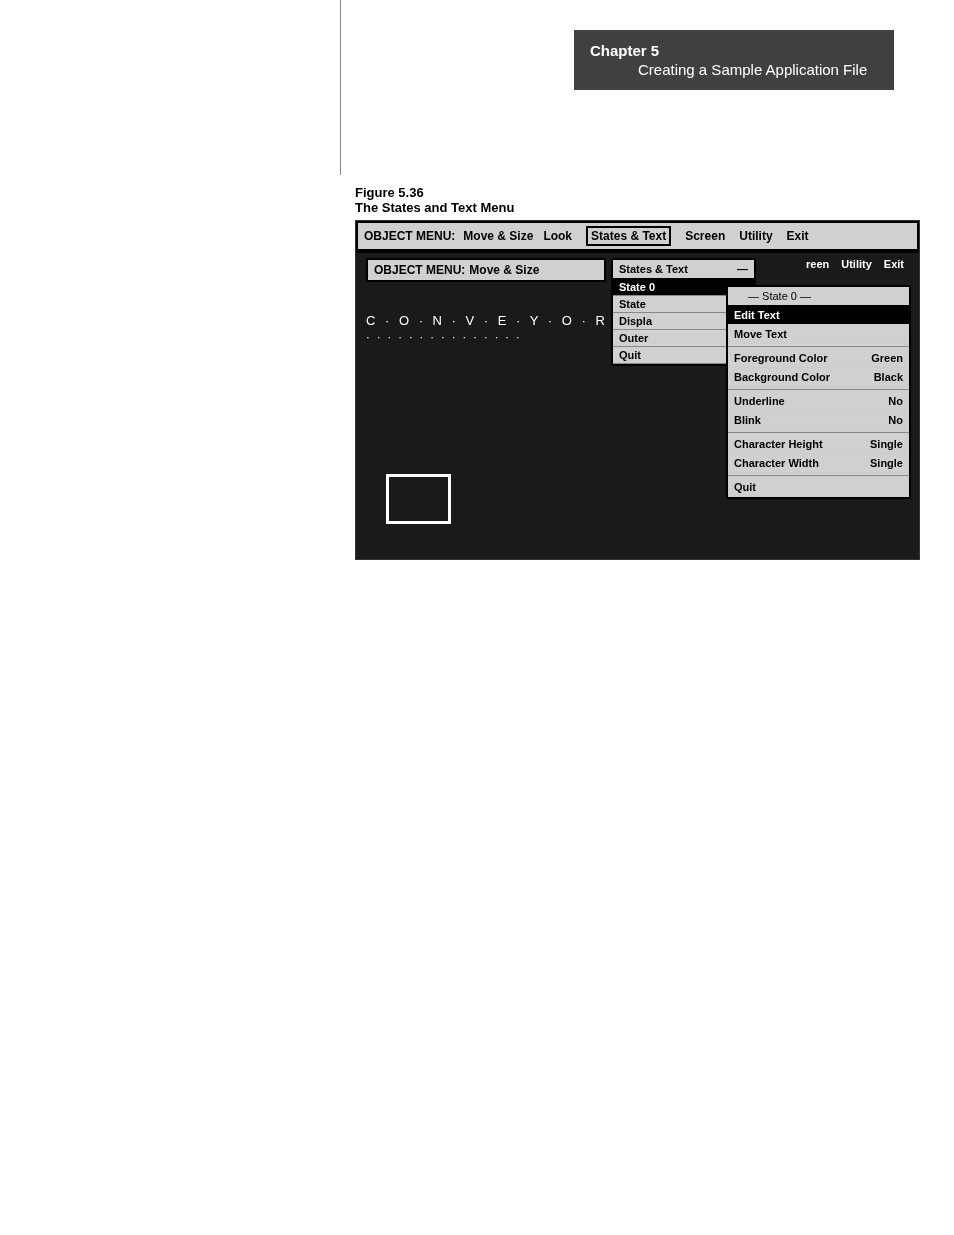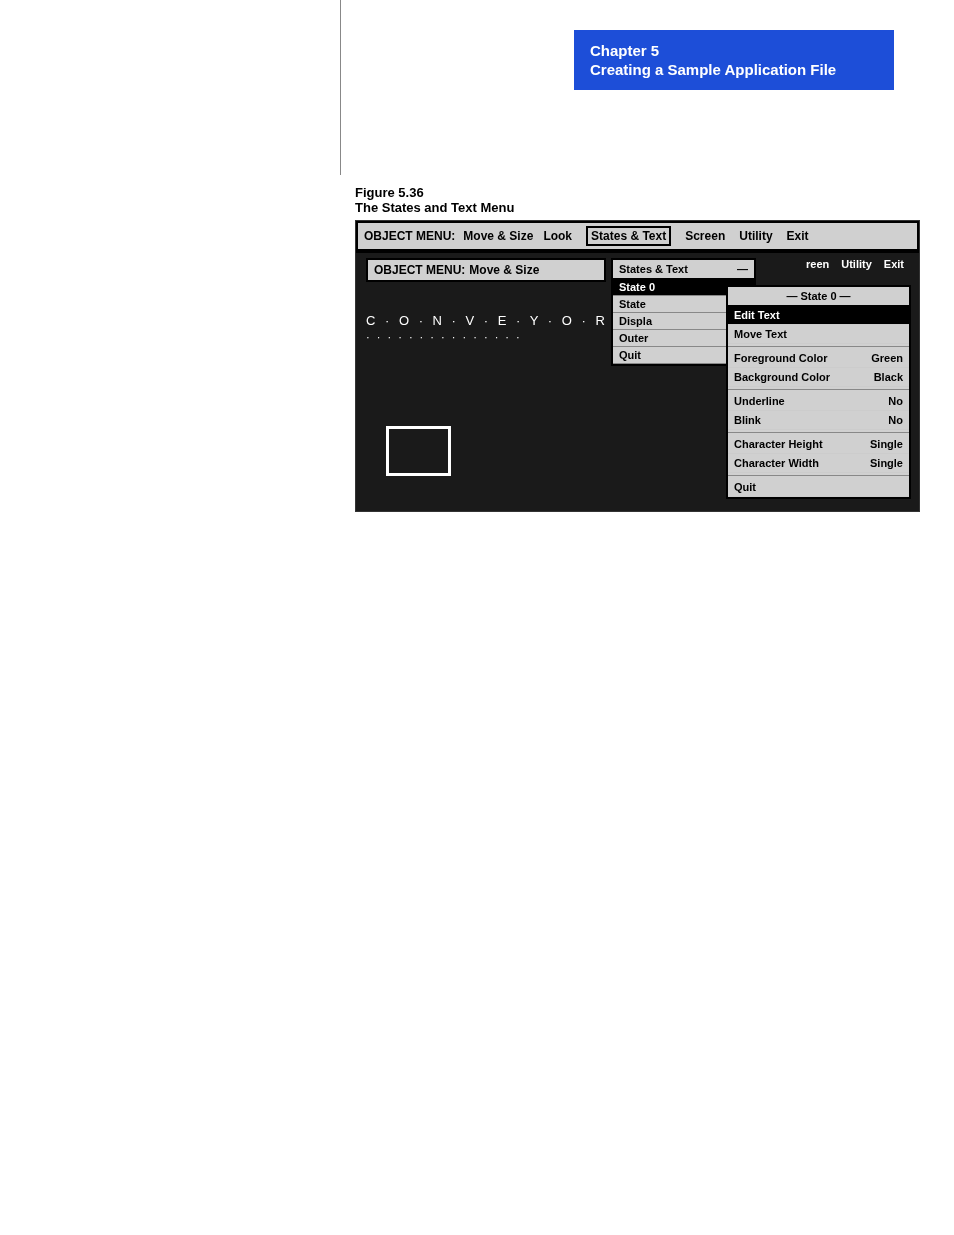--- a/index.html
+++ b/index.html
@@ -20,34 +20,35 @@
       height: 175px;
       background: #888;
     }
 
     
     .chapter-header {
       position: absolute;
       top: 30px;
       right: 60px;
       width: 320px;
-      background: #1d4ed8;
+      background: #404040;
       color: #fff;
       padding: 12px 16px;
     }
     .chapter-header .chapter-num {
       font-size: 15px;
       font-weight: bold;
       display: block;
     }
     .chapter-header .chapter-title {
       font-size: 15px;
-      font-weight: bold;
+      font-weight: normal;
       display: block;
       margin-top: 2px;
+      margin-left: 48px;
     }
 
     
     .figure-label {
       position: absolute;
       top: 185px;
       left: 355px;
       font-size: 13px;
     }
     .figure-label .fig-num {
@@ -56,21 +57,21 @@
     .figure-label .fig-title {
       font-weight: bold;
     }
 
     
     .screenshot-area {
       position: absolute;
       top: 220px;
       left: 355px;
       width: 565px;
-      height: 292px;
+      height: 340px;
       background: #000;
       border: 1px solid #333;
       overflow: hidden;
     }
 
     
     .outer-menu-bar {
       background: #d0d0d0;
       border: 2px solid #000;
       padding: 3px 6px;
@@ -186,24 +187,23 @@
       position: absolute;
       top: 32px;
       left: 370px;
       background: #d0d0d0;
       border: 2px solid #000;
       width: 185px;
       font-size: 11px;
     }
     .state0-header {
       background: #d0d0d0;
-      padding: 3px 6px;
+      padding: 3px 20px;
       border-bottom: 1px solid #000;
-      text-align: center;
-      font-weight: bold;
+      font-weight: normal;
       font-size: 11px;
     }
     .state0-item {
       padding: 3px 6px;
       border-bottom: 1px solid #ccc;
       display: flex;
       justify-content: space-between;
       font-size: 11px;
       font-weight: bold;
       background: #d0d0d0;

